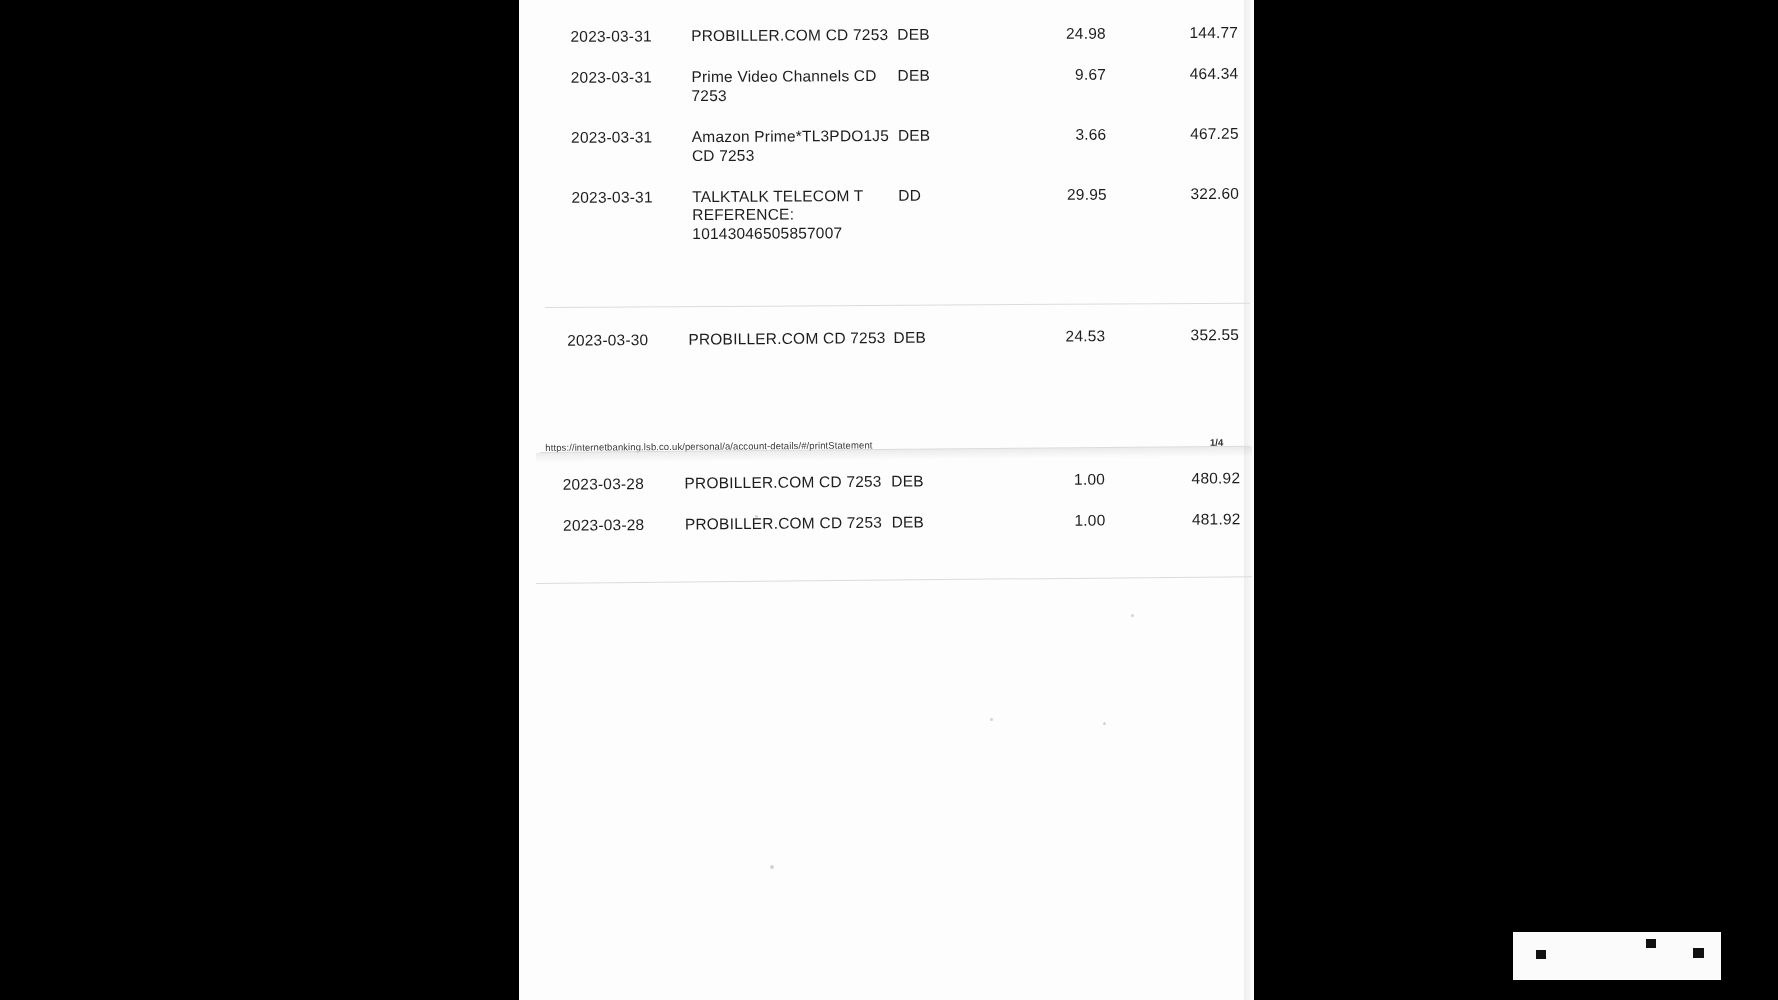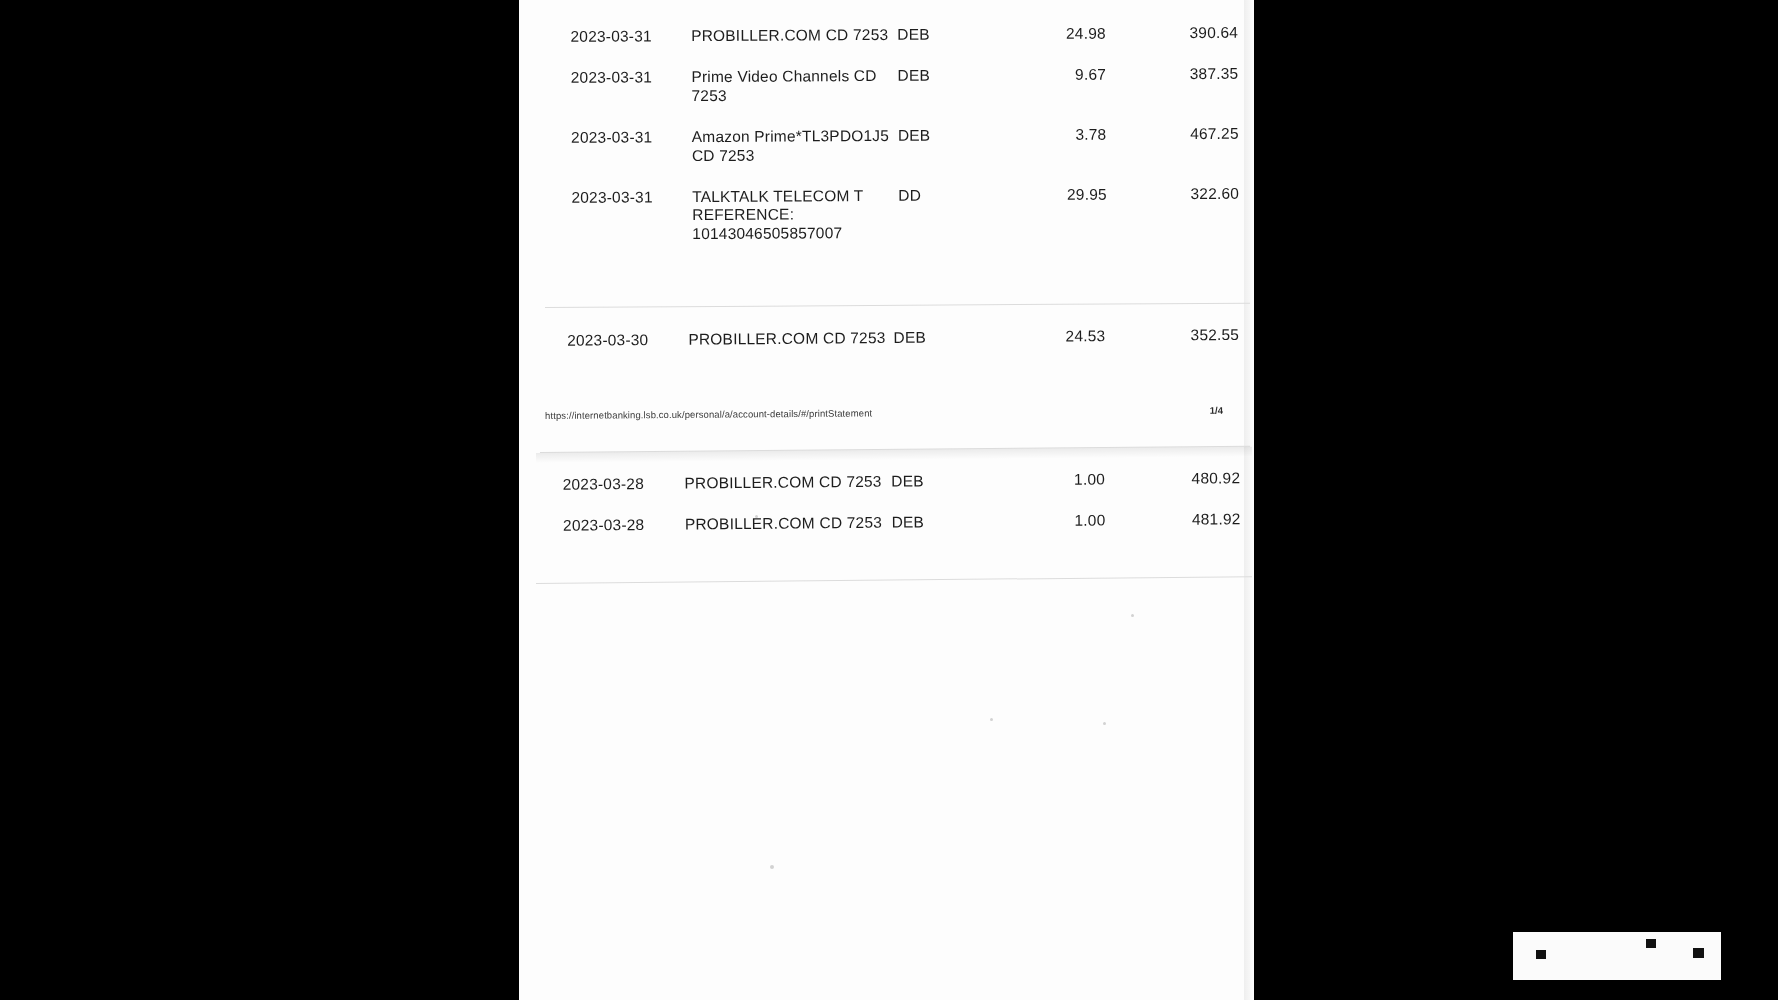--- a/index.html
+++ b/index.html
@@ -142,20 +142,21 @@
   .footer-url {
     font-size: 9.5px;
     letter-spacing: 0.1px;
     color: #3a3a3a;
   }
   .footer-page {
     font-size: 9.5px;
     font-weight: bold;
     color: #2a2a2a;
     padding-right: 28px;
+    margin-top: 32px;
   }
   
   .paper-edge {
     position: absolute;
     left: 536px;
     width: 716px;
     height: 10px;
     background: linear-gradient(to bottom, rgba(0,0,0,0.07), rgba(0,0,0,0));
   }
   
@@ -190,34 +191,34 @@
   <div class="page-shadow-right"></div>
 
   <div class="block-a">
     <table class="txn-table">
       <tbody>
         <tr>
           <td class="c-date">2023-03-31</td>
           <td class="c-desc">PROBILLER.COM CD 7253</td>
           <td class="c-type">DEB</td>
           <td class="c-out">24.98</td>
-          <td class="c-bal">390.64</td>
+          <td class="c-bal">144.77</td>
         </tr>
         <tr>
           <td class="c-date">2023-03-31</td>
           <td class="c-desc">Prime Video Channels CD 7253</td>
           <td class="c-type">DEB</td>
           <td class="c-out">9.67</td>
-          <td class="c-bal">387.35</td>
+          <td class="c-bal">464.34</td>
         </tr>
         <tr>
           <td class="c-date">2023-03-31</td>
           <td class="c-desc">Amazon Prime*TL3PDO1J5 CD 7253</td>
           <td class="c-type">DEB</td>
-          <td class="c-out">3.78</td>
+          <td class="c-out">3.66</td>
           <td class="c-bal">467.25</td>
         </tr>
         <tr>
           <td class="c-date">2023-03-31</td>
           <td class="c-desc">TALKTALK TELECOM T REFERENCE: 10143046505857007</td>
           <td class="c-type">DD</td>
           <td class="c-out">29.95</td>
           <td class="c-bal">322.60</td>
         </tr>
       </tbody>

